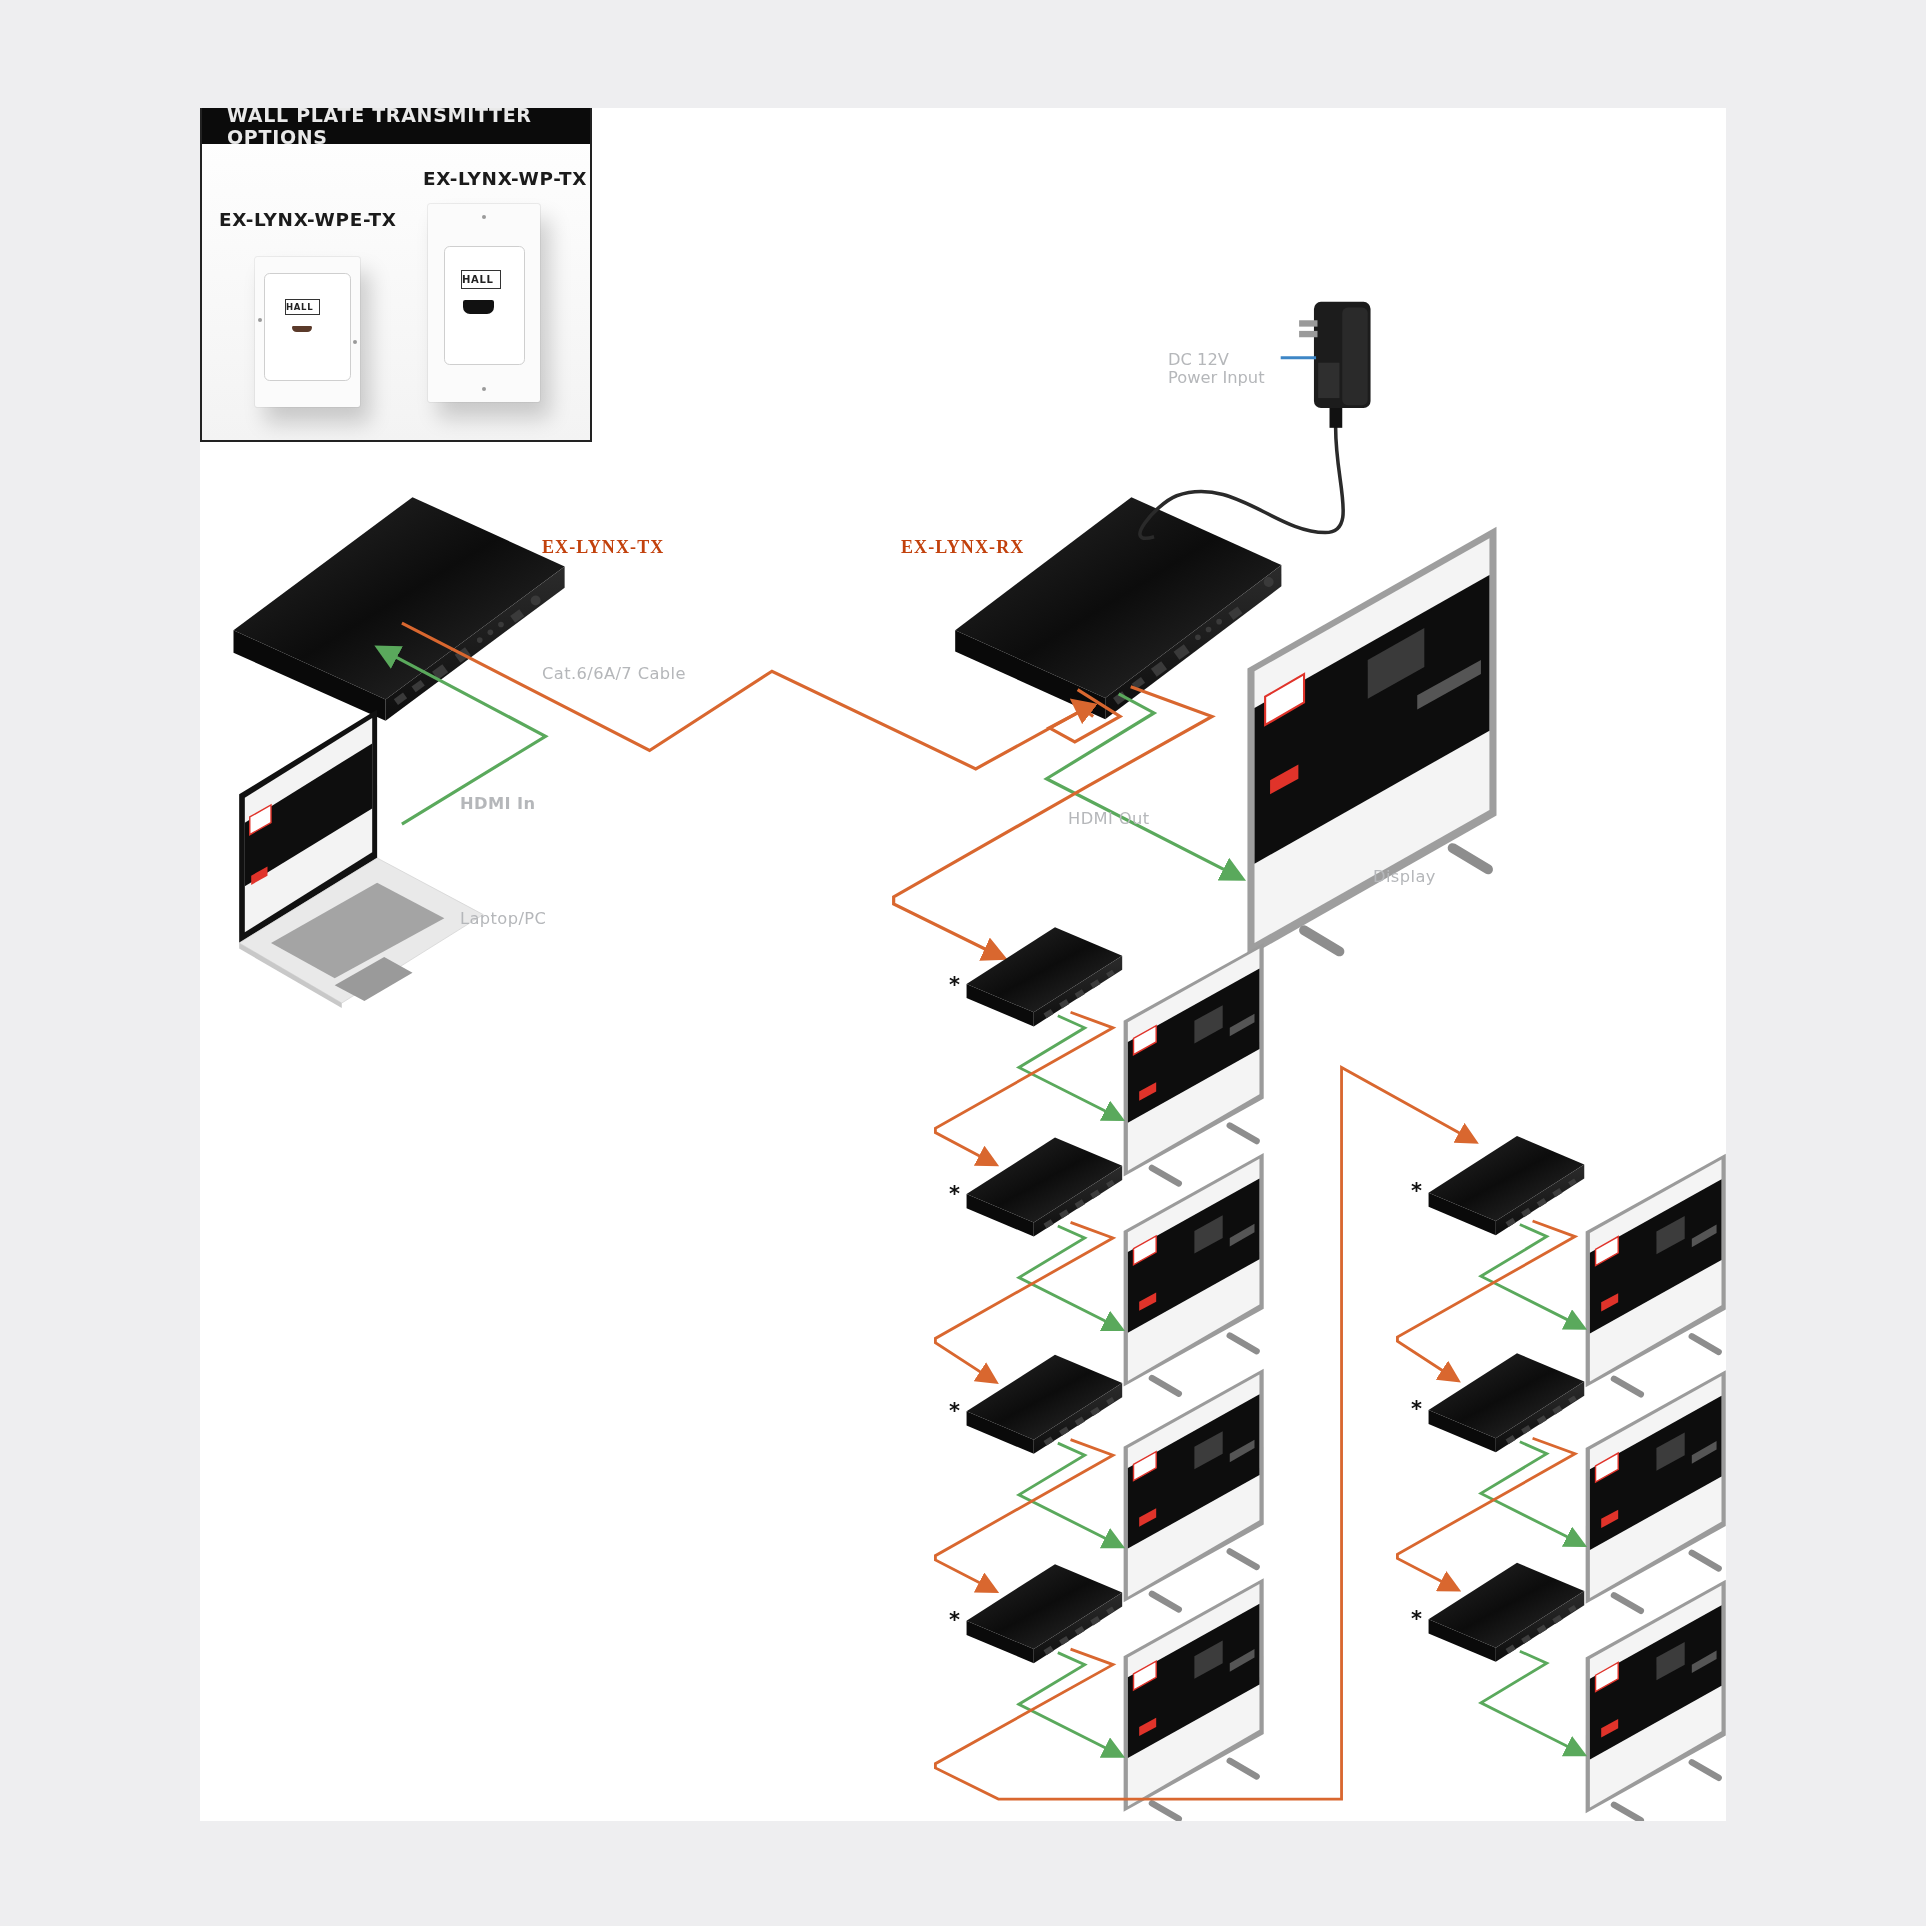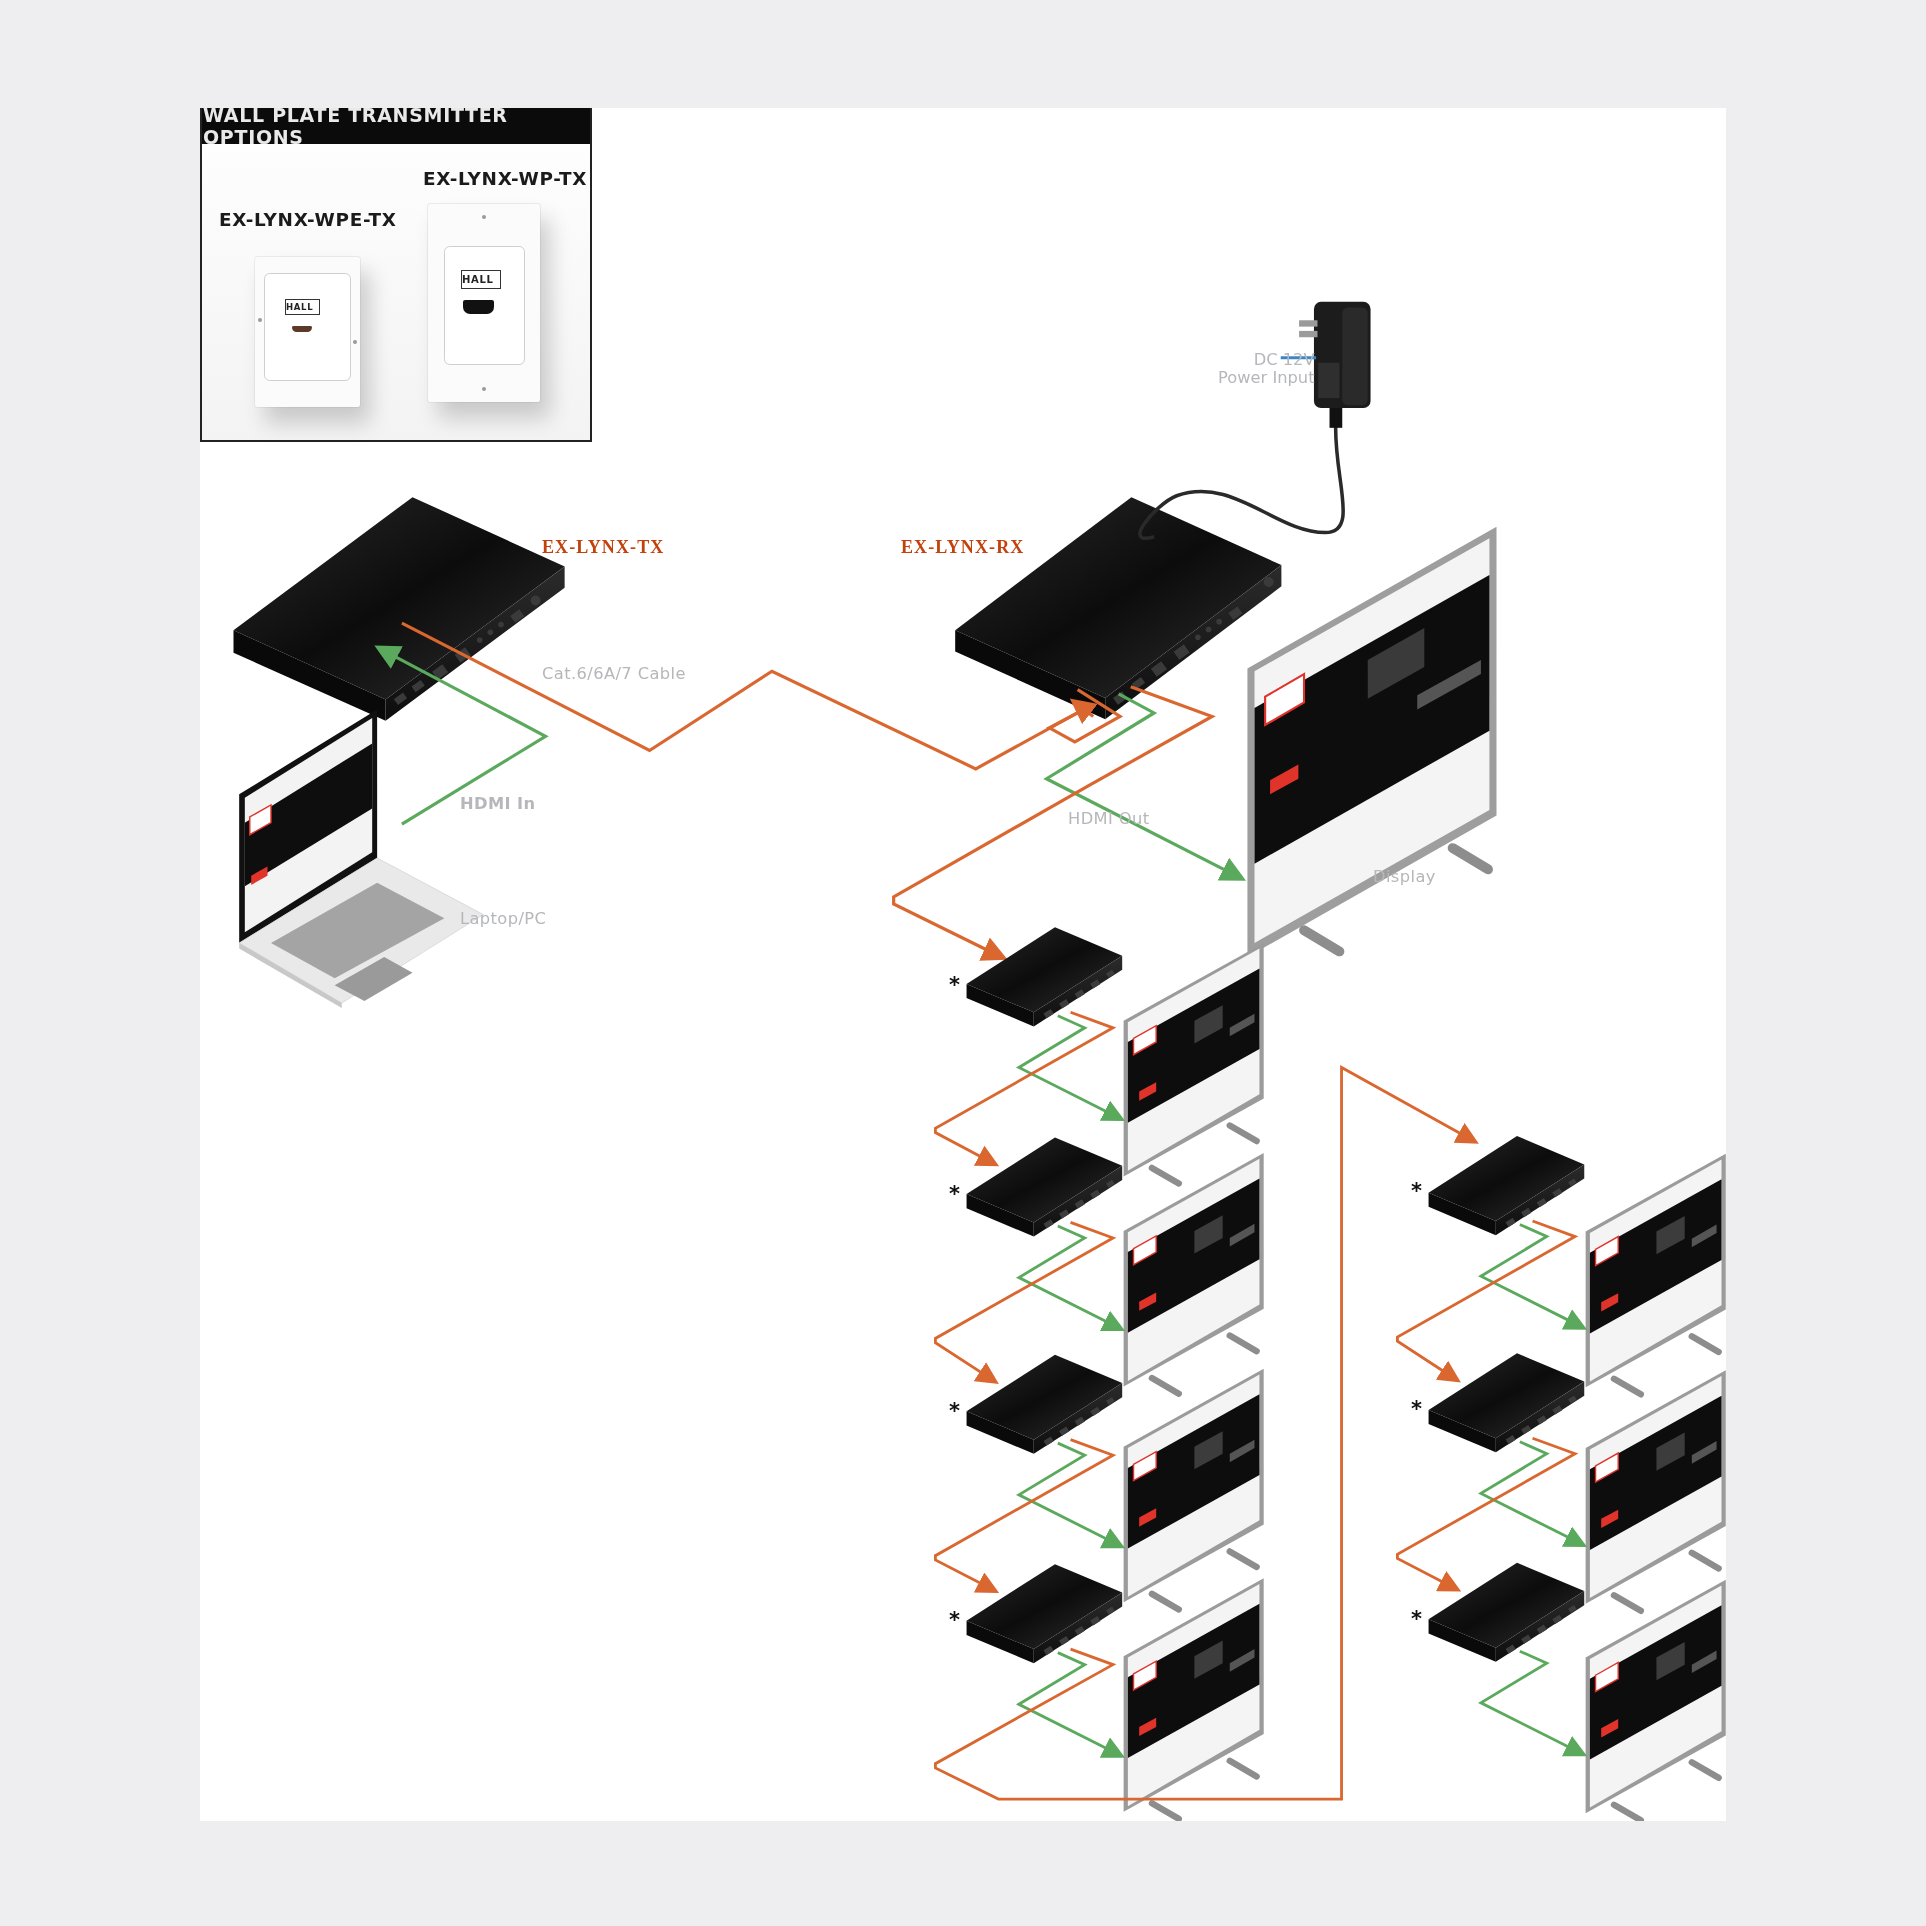--- a/index.html
+++ b/index.html
@@ -30,21 +30,21 @@
     position: absolute; left: 0; top: 0;
     width: 392px; height: 334px;
     border: 2.1px solid #222;
     border-top: none;
     background: linear-gradient(#ffffff, #f3f3f3);
     box-sizing: border-box;
   }
   #wallplate .wp-header {
     height: 36px; background: #0b0b0b; color: #e9e9e9;
     font-size: 19px; font-weight: bold; letter-spacing: 0.7px;
-    display: flex; align-items: center; padding-left: 1px;
+    display: flex; align-items: center; padding-left: 25px;
     font-family: "DejaVu Sans", sans-serif;
   }
   .wp-model { position: absolute; font-weight: bold; font-size: 18.4px; color: #1b1b1b; letter-spacing: 0.7px; font-family: "DejaVu Sans", sans-serif; }
   .plate {
     position: absolute; background: #fbfbfb; border-radius: 2.1px;
     box-shadow: 10px 15.6px 21px rgba(0,0,0,0.18), 0 0 0 0.7px #e6e6e6;
   }
   .plate .insert { position: absolute; border: 1.1px solid #cfcfcf; border-radius: 5.7px; background: #fff; }
   .plate .screw { position: absolute; width: 4.2px; height: 4.2px; border-radius: 2.1px; background: #9a9a9a; }
   .hall-logo { position: absolute; border: 1.8px solid #333; color: #222; font-weight: bold; text-align: left; font-family: "DejaVu Sans", sans-serif; letter-spacing: 0.7px; background: #fff; }
@@ -236,21 +236,21 @@
       <div class="insert" style="left:15.6px; top:42px; width:79px; height:117px;"></div>
       <div class="hall-logo" style="left:33px; top:66px; width:38px; height:17px; font-size:10px; line-height:17px;">HALL</div>
       <div class="hdmi-port" style="left:35px; top:96px; width:31px; height:14px;"></div>
       <div class="screw" style="left:54px; top:183px;"></div>
     </div>
   </div>
 
   <div class="lbl model-label" style="left:342px; top:429px;">EX-LYNX-TX</div>
   <div class="lbl model-label" style="left:701px; top:429px;">EX-LYNX-RX</div>
 
-  <div class="lbl power-label" style="left:1018px; top:243px;text-align:right;">
+  <div class="lbl power-label" style="left:968px; top:243px;">
     <div>DC 12V</div>
     <div>Power Input</div>
   </div>
 
   <div class="lbl cable-label" style="left:342px; top:556px;">Cat.6/6A/7 Cable</div>
   <div class="lbl cable-label" style="left:260px; top:686px;font-weight:bold;">HDMI In</div>
   <div class="lbl cable-label" style="left:260px; top:801px;">Laptop/PC</div>
   <div class="lbl cable-label" style="left:868px; top:701px;">HDMI Out</div>
   <div class="lbl cable-label" style="left:1173px; top:759px;">Display</div>
 

